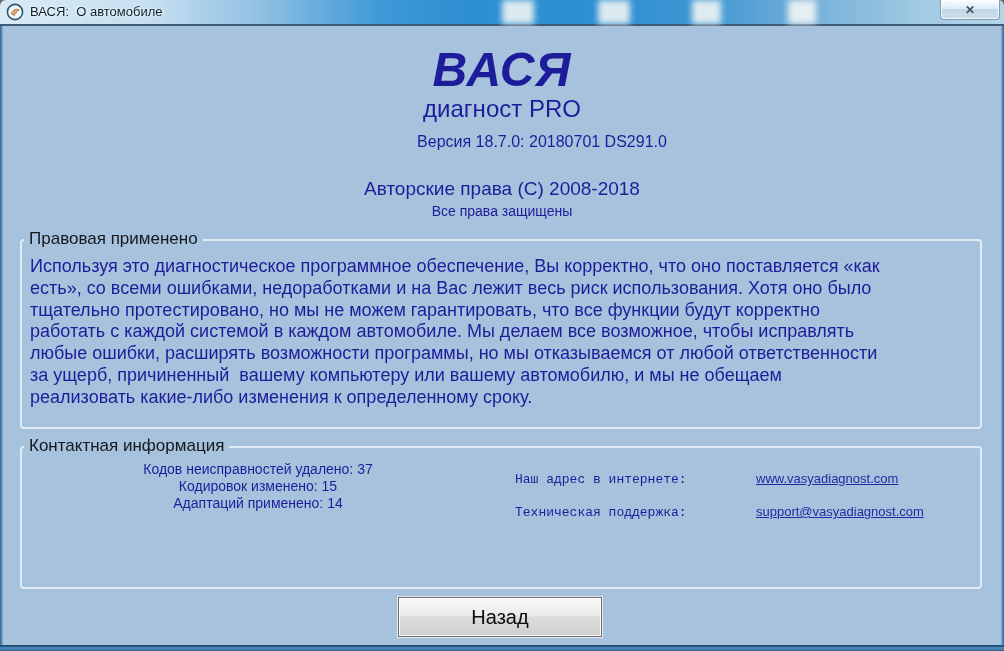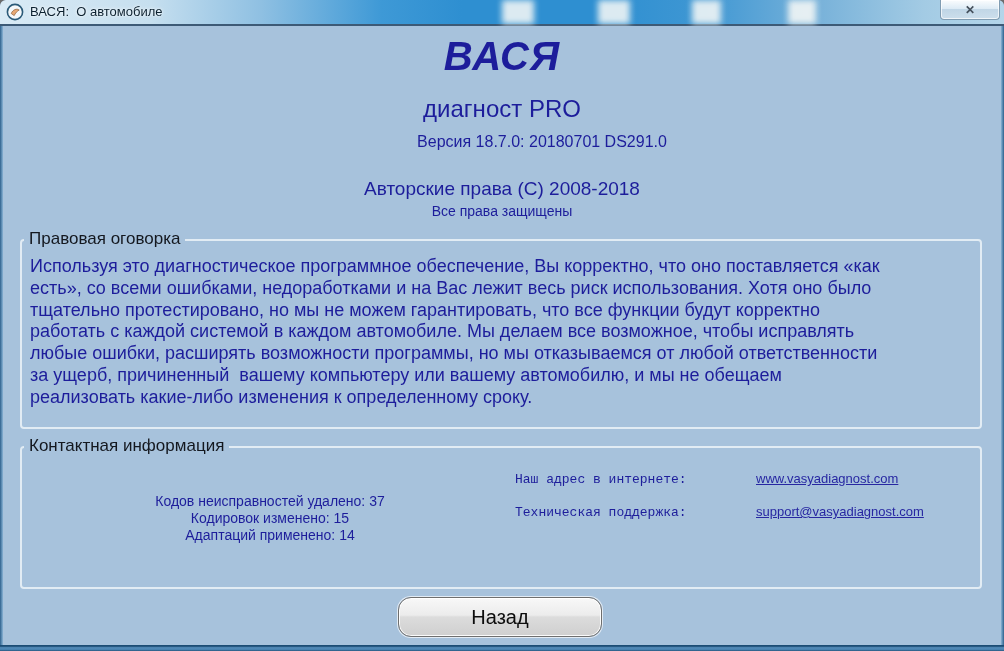--- a/index.html
+++ b/index.html
@@ -33,54 +33,54 @@
   .content{position:absolute;left:0;top:26px;width:1004px;height:625px;background:#a7c2dc;}
   .edge-left,.edge-right{position:absolute;top:0;bottom:6px;width:3px;z-index:5;}
   .edge-left{left:0;background:linear-gradient(90deg,#2d618d,#8ab4d6);}
   .edge-right{right:0;background:linear-gradient(270deg,#2d618d,#8ab4d6);}
   .bottom-edge{
     position:absolute;left:0;bottom:0;width:1004px;height:6px;z-index:6;
     background:linear-gradient(180deg,#1b4c74 0%,#1b4c74 20%,#548cba 45%,#4781b0 75%,#27587f 100%);
   }
   .navy{color:#1d1d9b;}
   .centered{position:absolute;left:0;width:1004px;text-align:center;}
-  .app-name{top:6px;font-size:40px;line-height:48px;font-weight:bold;font-style:italic;letter-spacing:1px;}
+  .app-name{top:20px;font-size:48px;line-height:48px;font-weight:bold;font-style:italic;letter-spacing:1px;}
   .edition{top:66px;font-size:24px;line-height:34px;}
   .version{top:106px;font-size:16px;line-height:20px;padding-left:40px;}
   .copyright{top:151px;font-size:19px;line-height:23px;}
   .rights{top:174px;font-size:14px;line-height:23px;}
   
   .groupbox{
     position:absolute;left:20px;width:962px;
     border:2px solid #e2ecf4;border-radius:4px;box-sizing:border-box;
   }
   .gb-legal{top:213px;height:190px;}
   .gb-contact{top:420px;height:143px;}
   .gb-label{
     position:absolute;background:#a7c2dc;padding:0 5px;
     font-size:17px;line-height:20px;color:#14181f;white-space:pre;
   }
   .lbl-legal{left:24px;top:203px;}
   .lbl-contact{left:24px;top:410px;}
   .legal-text{position:absolute;left:30px;top:230px;width:950px;}
   .legal-line{font-size:18px;line-height:21.8px;white-space:pre;}
   
-  .stats{position:absolute;left:20px;top:435px;width:500px;text-align:center;margin-top:32px;}
+  .stats{position:absolute;left:8px;top:435px;width:500px;text-align:center;}
   .stat-line{font-size:14px;line-height:17px;white-space:pre;}
   .contact-label{position:absolute;left:515px;font-size:13px;line-height:23px;white-space:pre;font-family:Liberation Mono, monospace;}
   .lbl-site{top:442px;} .lbl-support{top:475px;}
   .contact-link{
     position:absolute;left:756px;font-size:13px;line-height:16px;
     color:#2727a2;text-decoration:underline;cursor:pointer;white-space:pre;
   }
   .link-site{top:445px;} .link-support{top:478px;}
   
   .back-btn{
     position:absolute;left:398px;top:571px;width:204px;height:40px;
-    border:1px solid #6e6e6e;border-radius:13px;box-sizing:border-box;
+    border:1px solid #6e6e6e;border-radius:0;box-sizing:border-box;
     background:linear-gradient(180deg,#f8f8f8 0%,#ececec 45%,#dcdcdc 50%,#cfcfcf 100%);
     box-shadow:inset 0 0 0 1px rgba(255,255,255,.9),0 0 0 1px rgba(233,240,246,.9);
     display:flex;align-items:center;justify-content:center;
     font-size:20px;color:#0d0d0d;cursor:pointer;
   }
 </style>
 </head>
 <body>
 
 <div class="window">
@@ -102,21 +102,21 @@
 
   <div class="content">
 
     <div class="centered navy app-name">ВАСЯ</div>
     <div class="centered navy edition">диагност PRO</div>
     <div class="centered navy version">Версия 18.7.0: 20180701 DS291.0</div>
     <div class="centered navy copyright">Авторские права (C) 2008-2018</div>
     <div class="centered navy rights">Все права защищены</div>
 
     <div class="groupbox gb-legal"></div>
-    <div class="gb-label lbl-legal">Правовая оговорка</div>
+    <div class="gb-label lbl-legal">Правовая применено</div>
     <div class="legal-text navy">
       <div class="legal-line">Используя это диагностическое программное обеспечение, Вы корректно, что оно поставляется «как</div>
       <div class="legal-line">есть», со всеми ошибками, недоработками и на Вас лежит весь риск использования. Хотя оно было</div>
       <div class="legal-line">тщательно протестировано, но мы не можем гарантировать, что все функции будут корректно</div>
       <div class="legal-line">работать с каждой системой в каждом автомобиле. Мы делаем все возможное, чтобы исправлять</div>
       <div class="legal-line">любые ошибки, расширять возможности программы, но мы отказываемся от любой ответственности</div>
       <div class="legal-line">за ущерб, причиненный  вашему компьютеру или вашему автомобилю, и мы не обещаем</div>
       <div class="legal-line">реализовать какие-либо изменения к определенному сроку.</div>
     </div>
 

